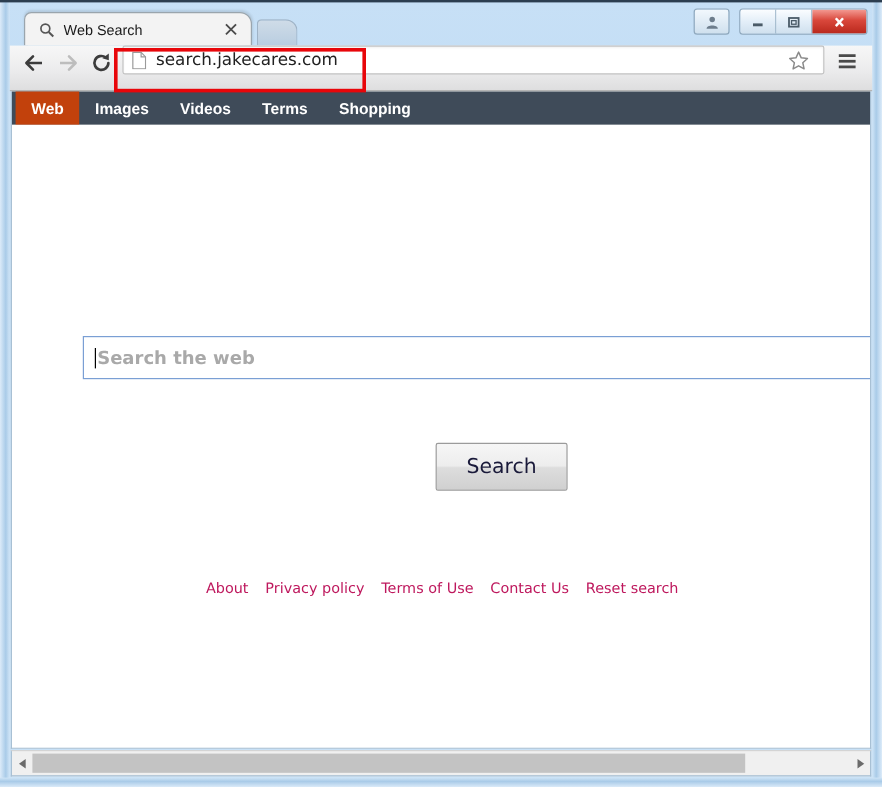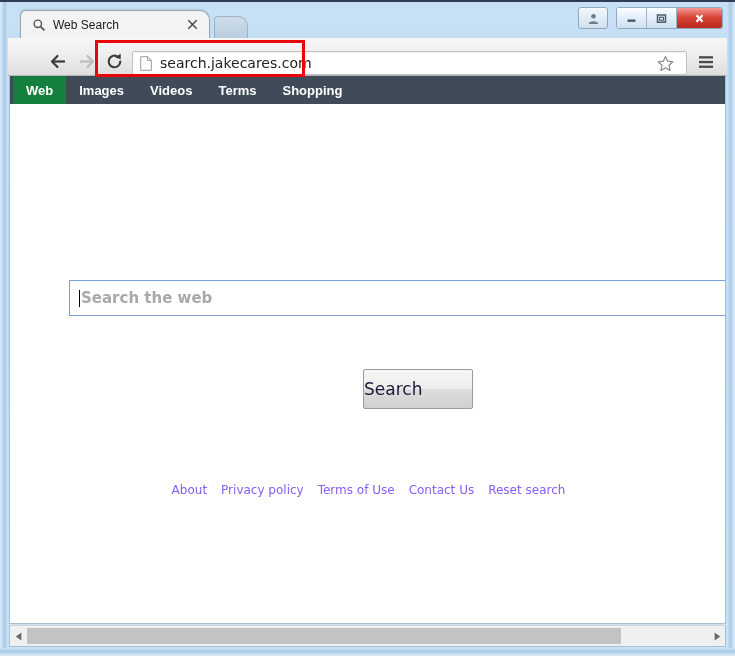--- a/index.html
+++ b/index.html
@@ -129,22 +129,21 @@
   
   .toolbar {
     position: absolute;
     left: 8px; top: 38px;
     width: 719px; height: 38px;
     background: linear-gradient(180deg,#f7f7f7 0%,#ececed 55%,#dededf 100%);
     border-bottom: 1px solid #b4b4b4;
     box-sizing: border-box;
     z-index: 4;
     display: flex;
-    align-items: flex-end;
-    padding-left: 30px;
+    align-items: flex-start;
   }
   .navbtn {
     width: 28px; height: 28px;
     display: flex; align-items: center; justify-content: center;
     flex: none;
   }
   .navbtn.first { margin-left: 6px; }
   .omnibox {
     flex: 1;
     height: 24px;
@@ -201,21 +200,21 @@
     padding-left: 3px;
   }
   .navitem {
     display: flex; align-items: center;
     padding: 0 13px;
     font-size: 13px;
     font-weight: bold;
     color: #ffffff;
   }
   .navitem.active {
-    background: #15803d;
+    background: #c2410c;
     text-align: center;
   }
 
   
   .page {
     position: relative;
     height: 519px;
     background: #ffffff;
   }
   .searchbox {
@@ -244,34 +243,34 @@
   .searchbtn {
     position: absolute;
     left: 353px; top: 265px;
     width: 110px; height: 40px;
     background: linear-gradient(180deg,#f6f6f6 0%,#ededed 48%,#dddddd 52%,#d0d0d0 100%);
     border: 1px solid #9b9b9b;
     border-radius: 2px;
     box-sizing: border-box;
     font-size: 17px;
     color: #1a1a3a;
-    display: flex; align-items: center; 
+    display: flex; align-items: center; justify-content: center;
     font-family: "DejaVu Sans", sans-serif;
   }
   .footer {
     position: absolute;
     left: 0; top: 379px;
     width: 717px;
     display: flex;
     justify-content: center;
     gap: 14px;
   }
   .flink {
     font-size: 12px;
-    color: #8b5cf6;
+    color: #be185d;
     white-space: nowrap;
     font-family: "DejaVu Sans", sans-serif;
   }
 
   
   .hscroll {
     position: absolute;
     left: 9px; bottom: 9px;
     width: 717px; height: 22px;
     background: #f0f0f0;

